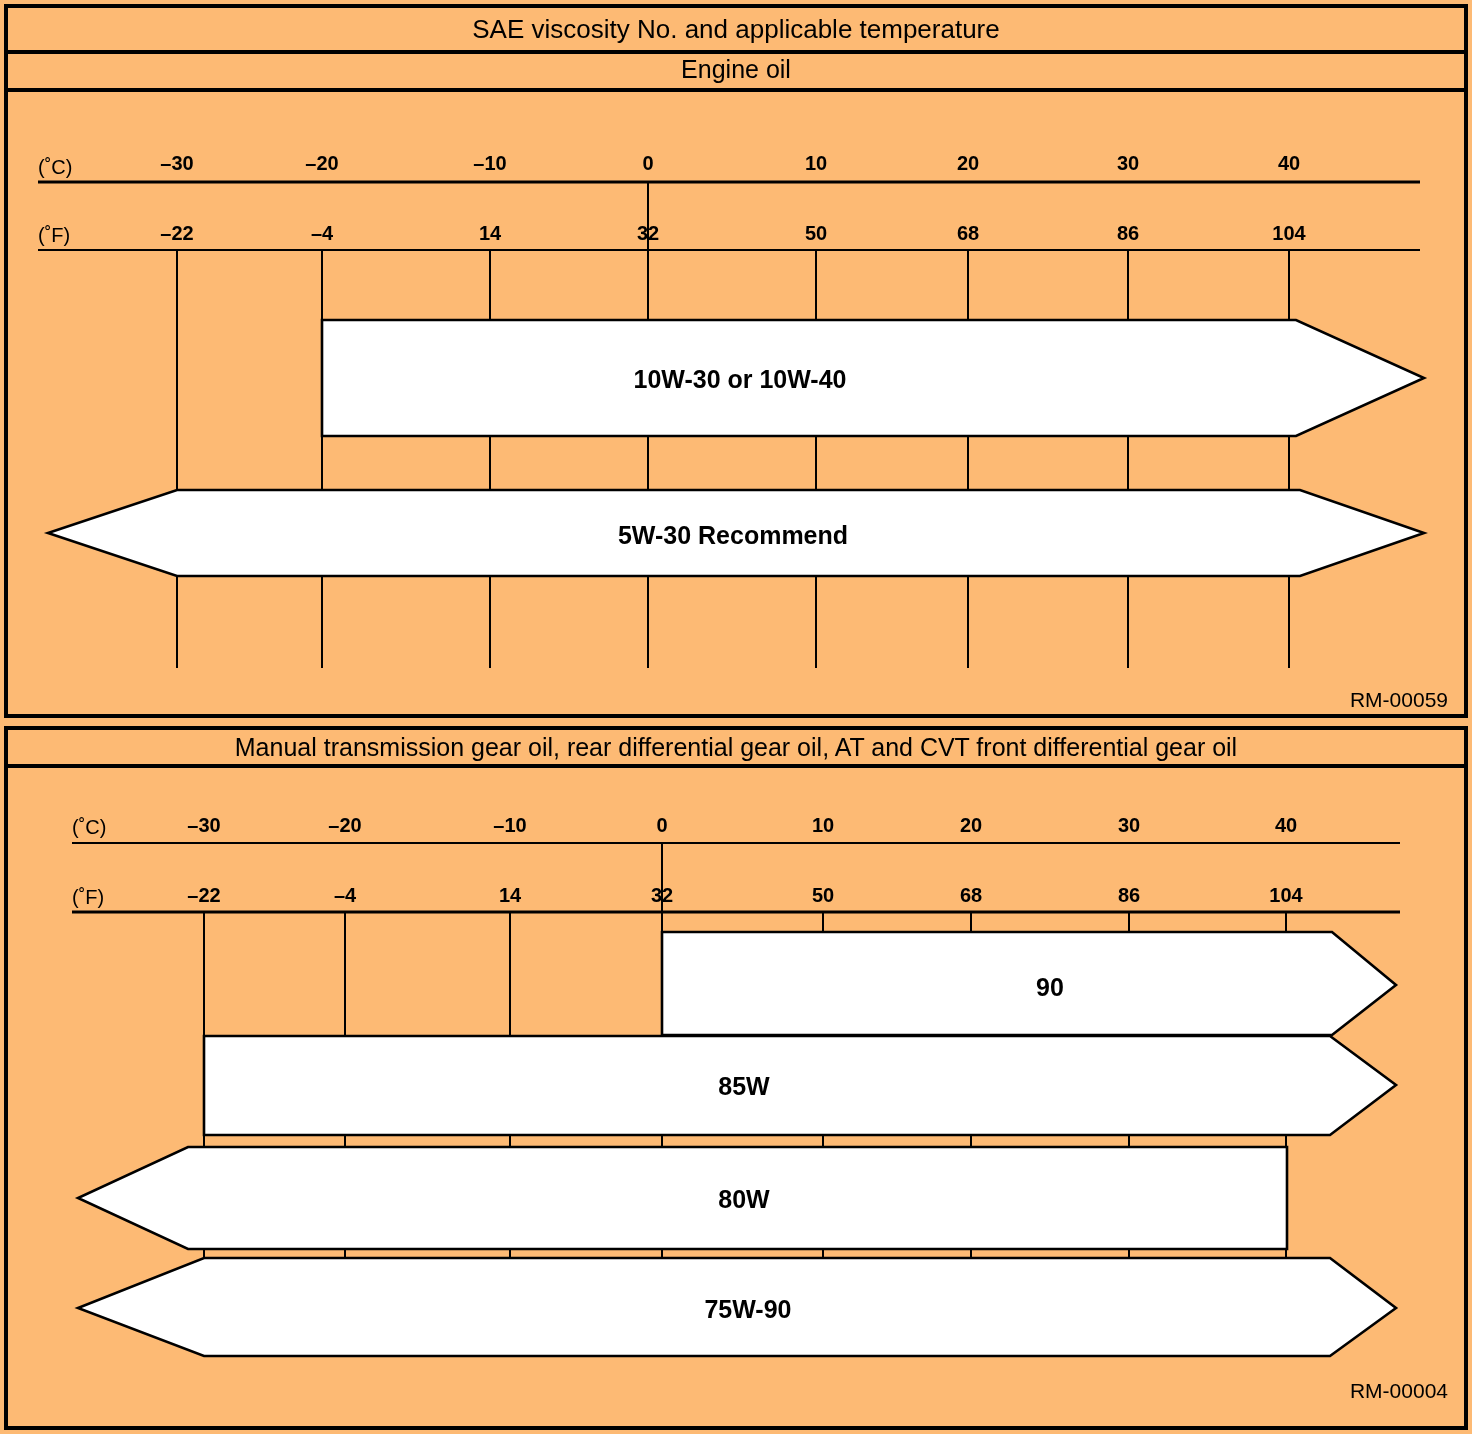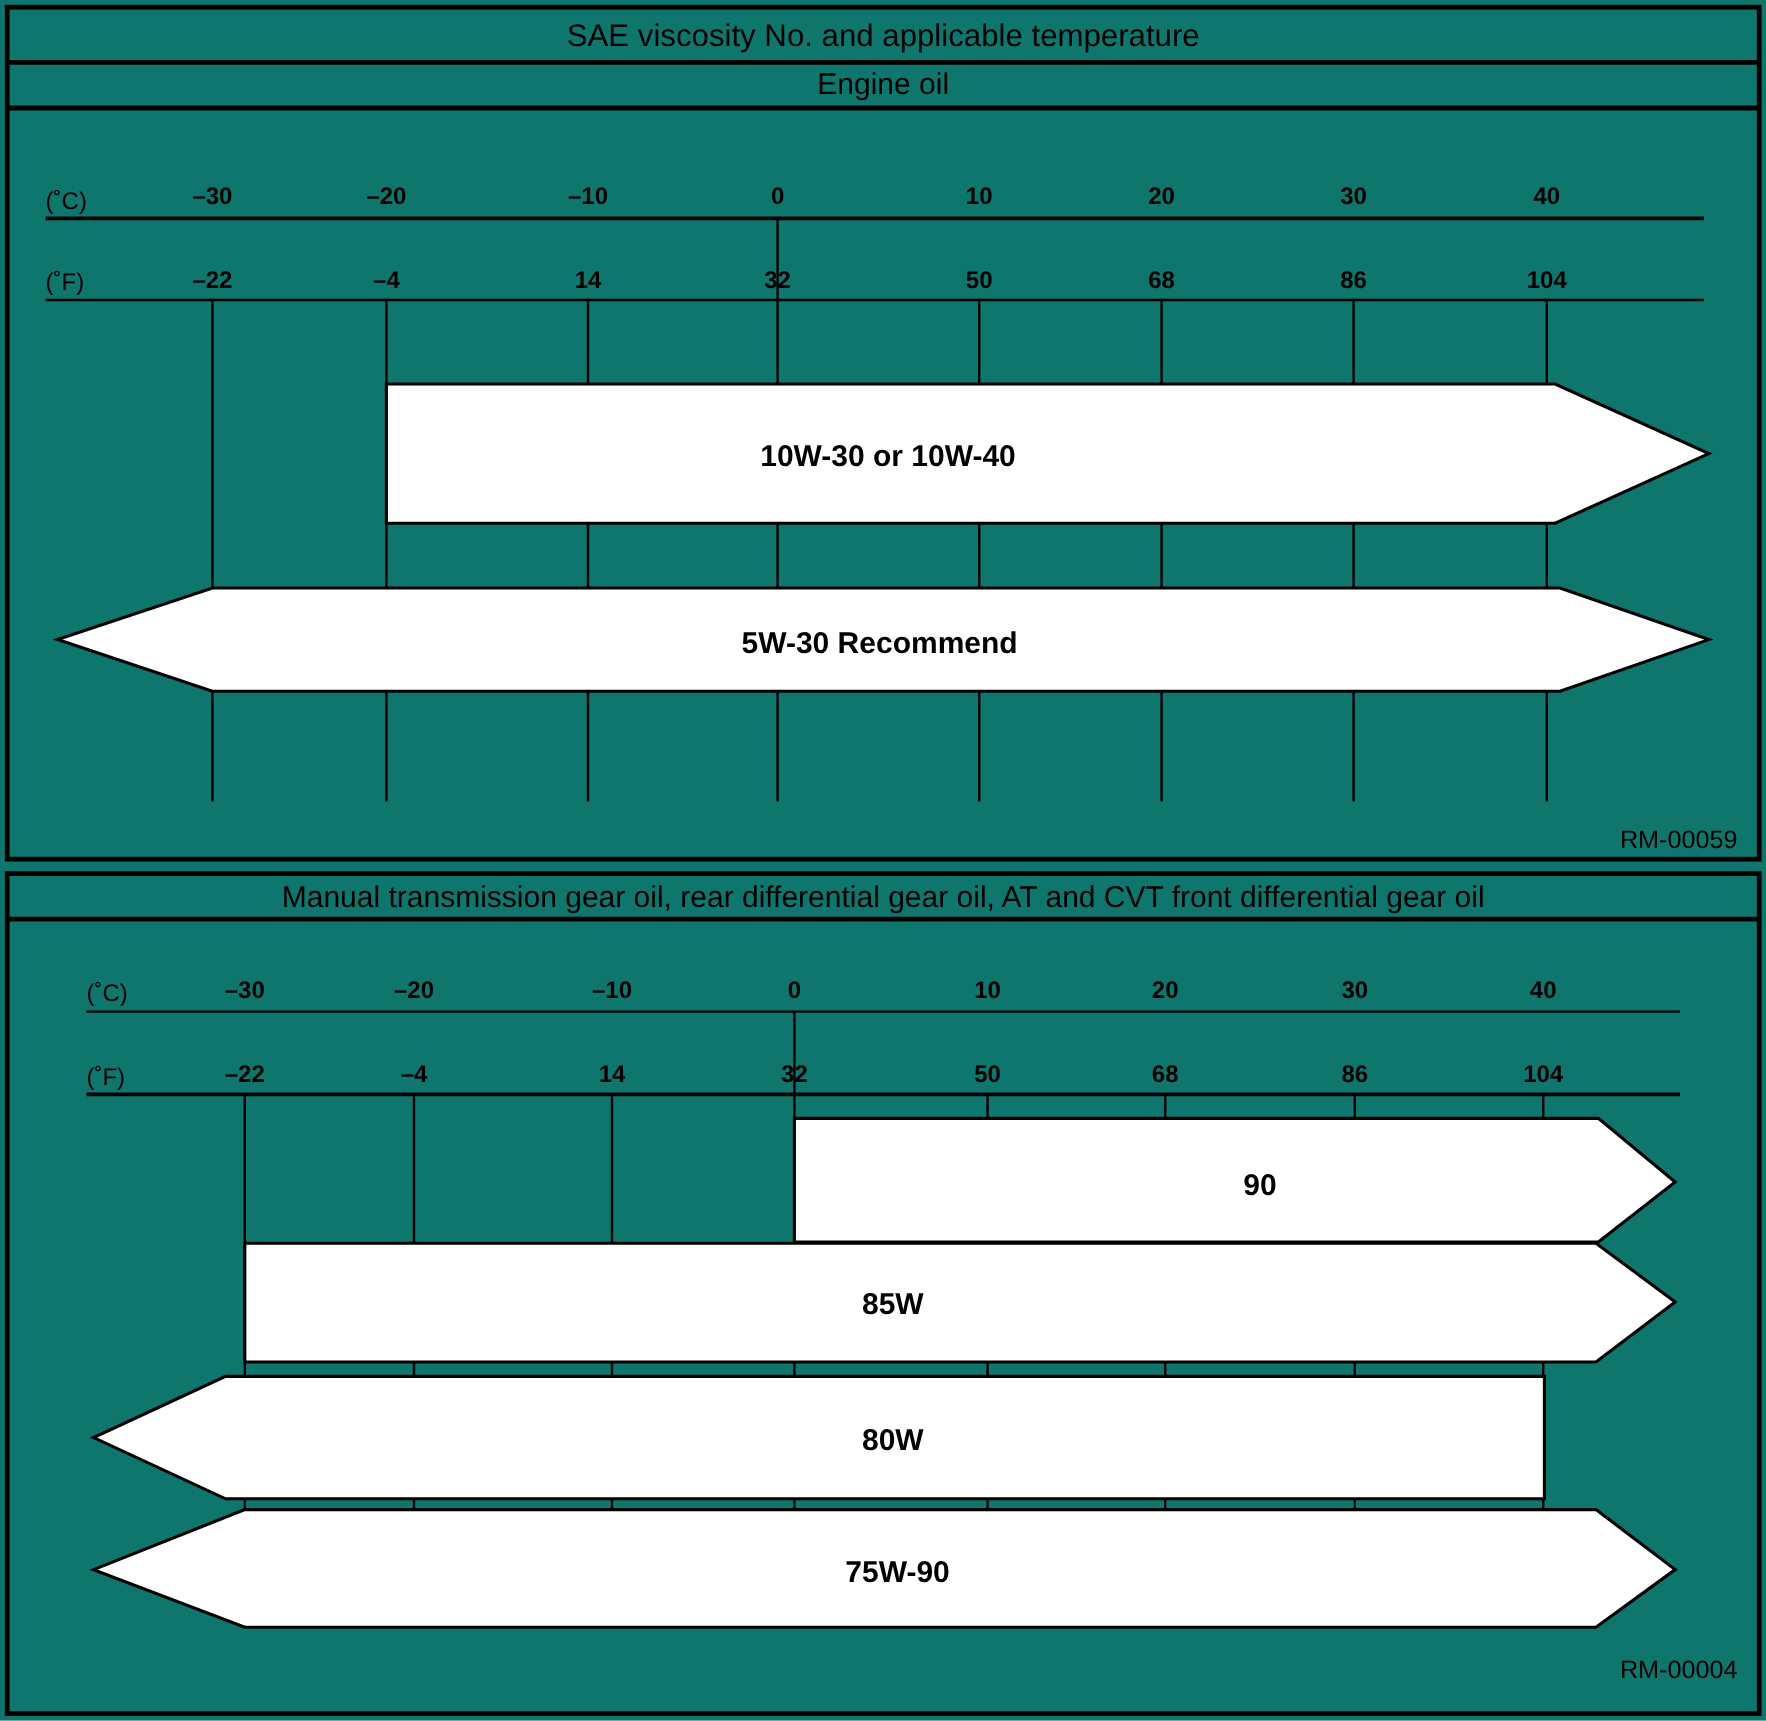--- a/index.html
+++ b/index.html
@@ -8,21 +8,21 @@
     background: #ffffff;
   }
   body {
     font-family: "Liberation Sans", sans-serif;
     color: #000000;
   }
   #page {
     position: relative;
     width: 1472px;
     height: 1434px;
-    background: #0f766e;
+    background: #fdba74;
   }
   #page svg {
     display: block;
     width: 1472px;
     height: 1434px;
   }
   text {
     font-family: "Liberation Sans", sans-serif;
     fill: #000000;
   }

